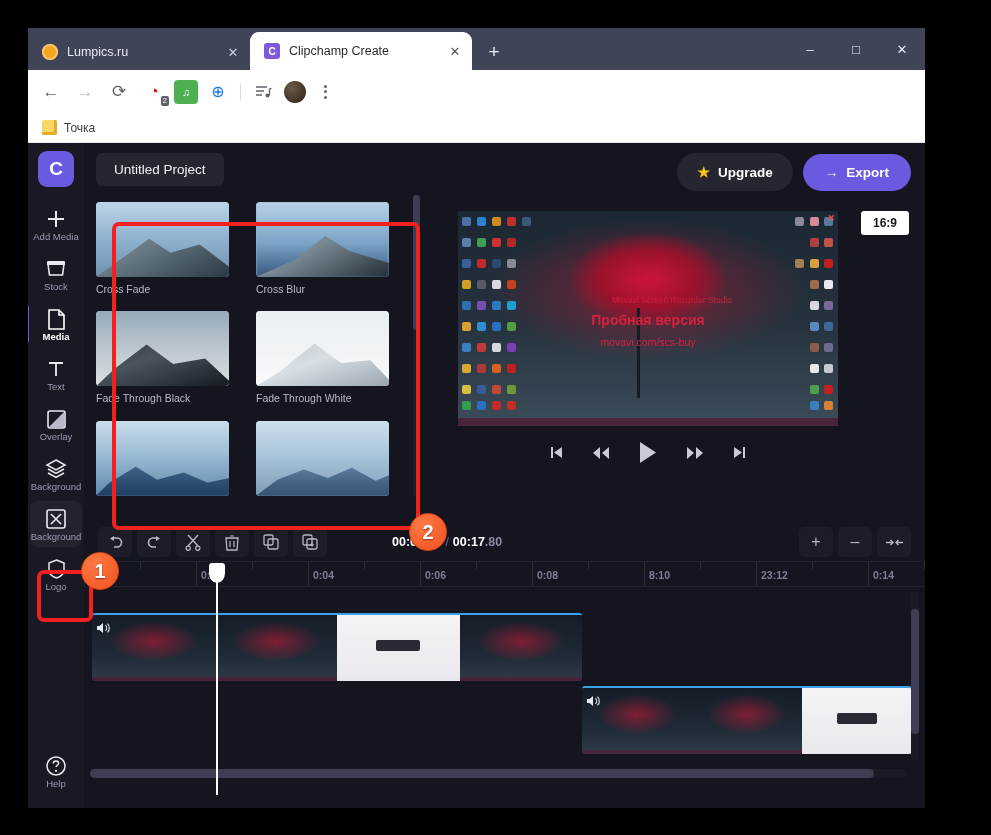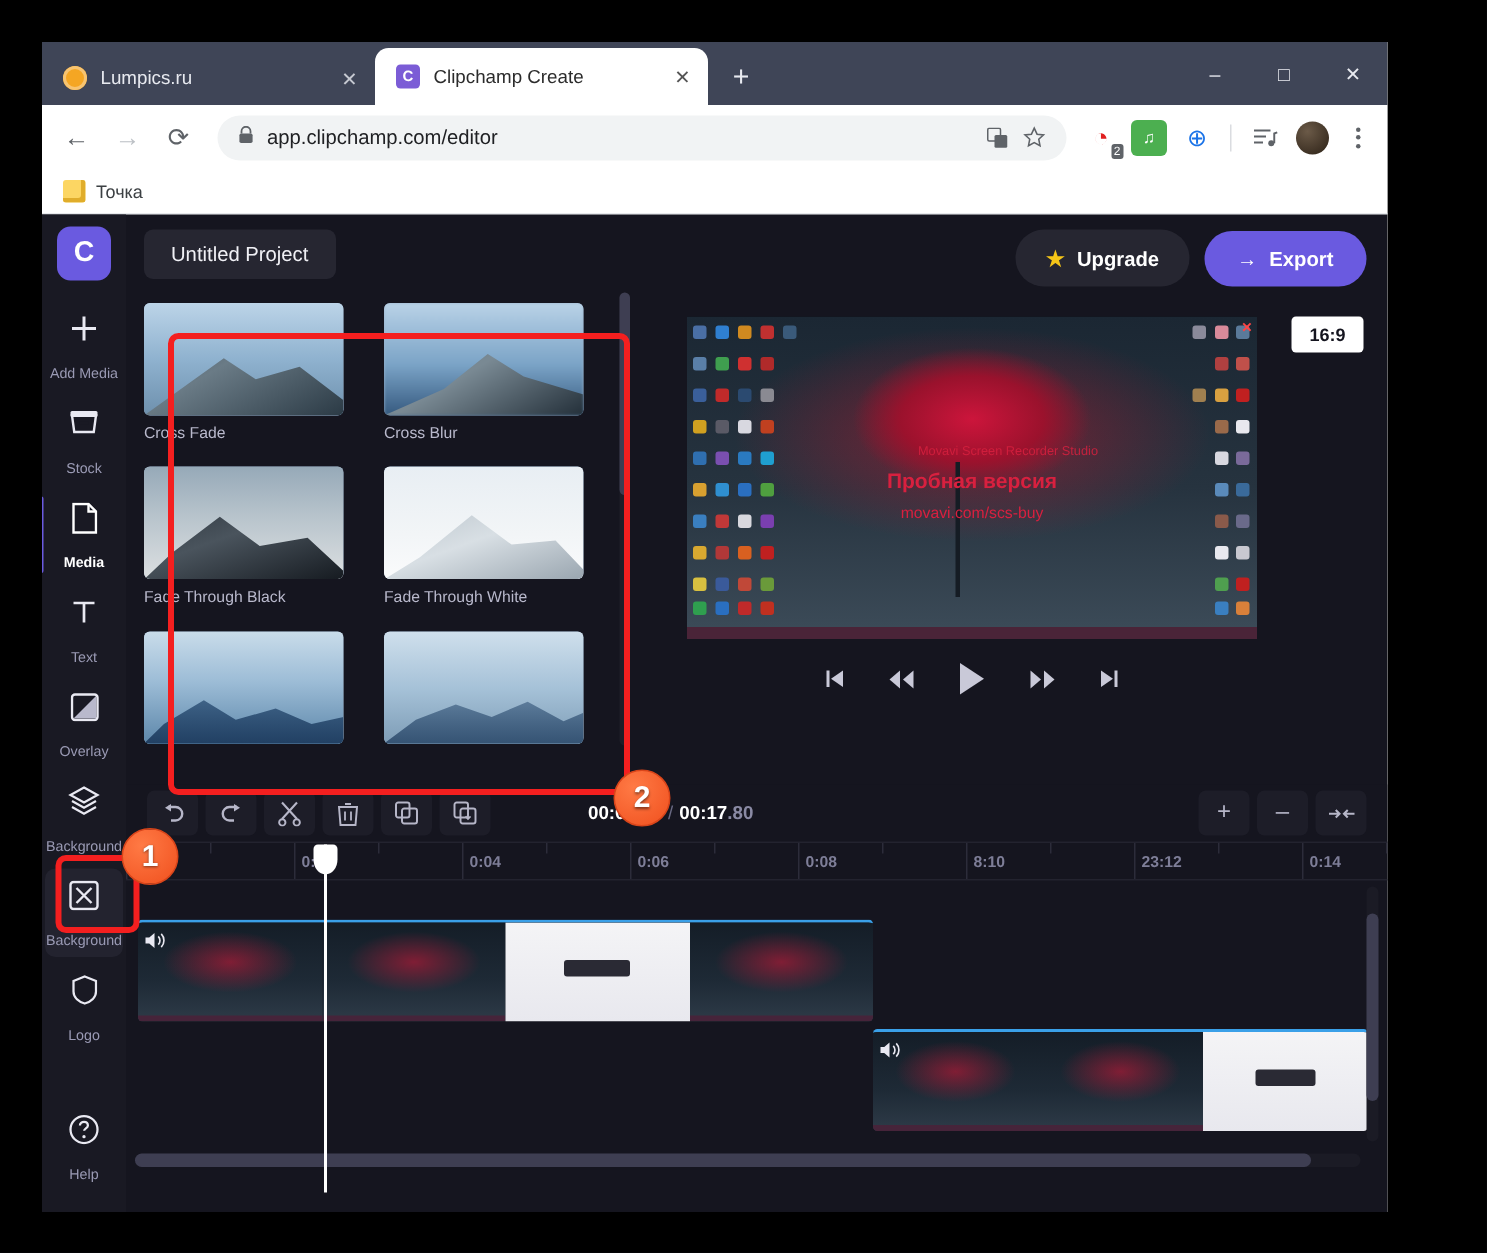--- a/index.html
+++ b/index.html
@@ -145,21 +145,21 @@
   }
   .logo {
     width: 36px; height: 36px; border-radius: 9px;
     background: #6a5ae0; color: #fff;
     display: flex; align-items: center; justify-content: center;
     font-size: 19px; font-weight: bold; margin-bottom: 14px;
   }
   .rail-item {
     width: 52px; padding: 6px 0 5px;
     display: flex; flex-direction: column; align-items: center;
-    gap: 13px; border-radius: 7px; position: relative;
+    gap: 0; border-radius: 7px; position: relative;
     margin-bottom: 4px;
   }
   .rail-ic {
     height: 24px; display: flex; align-items: center; justify-content: center;
     color: #e9e9f2;
   }
   .rail-lb { font-size: 9.5px; color: #9a9ab4; white-space: nowrap; }
   .rail-item.active .rail-lb { color: #fff; font-weight: bold; }
   .rail-item.active::before {
     content: ''; position: absolute; left: -4px; top: 4px;
@@ -403,40 +403,20 @@
         <div class="wc">–</div>
         <div class="wc">□</div>
         <div class="wc">✕</div>
       </div>
     </div>
 
     <div class="navbar">
       <div class="navbtn">←</div>
       <div class="navbtn dim">→</div>
       <div class="navbtn">⟳</div>
-      <div class="omnibox">
-        <span class="lock-ic">
-          <svg width="10" height="12" viewBox="0 0 10 12">
-              <path d="M2 5V3.5a3 3 0 016 0V5" fill="none" stroke="#5f6368" stroke-width="1.2"></path>
-              <rect x="0.6" y="5" width="8.8" height="6.4" rx="1.2" fill="#5f6368"></rect>
-            </svg>
-        </span>
-        <span class="url">app.clipchamp.com/editor</span>
-        <span class="omni-ic">
-          <svg width="14" height="14" viewBox="0 0 14 14">
-              <rect x="0.5" y="0.5" width="8.5" height="8.5" rx="1" fill="none" stroke="#5f6368"></rect>
-              <rect x="5" y="5" width="8.5" height="8.5" rx="1" fill="#5f6368"></rect>
-            </svg>
-        </span>
-        <span class="omni-ic">
-          <svg width="15" height="15" viewBox="0 0 16 16">
-              <path d="M8 1.5l2 4.3 4.6.5-3.4 3.1.9 4.6L8 11.8 3.9 14l.9-4.6L1.4 6.3l4.6-.5z" fill="none" stroke="#5f6368" stroke-width="1.1"></path>
-            </svg>
-        </span>
-      </div>
       <div class="ext-row">
         <div class="ext opera">
           <span>◔</span>
           <span class="badge">2</span>
         </div>
         <div class="ext music">♫</div>
         <div class="ext globe">⊕</div>
         <div class="ext-sep"></div>
         <div class="ext">
           <svg width="17" height="15" viewBox="0 0 17 15">

